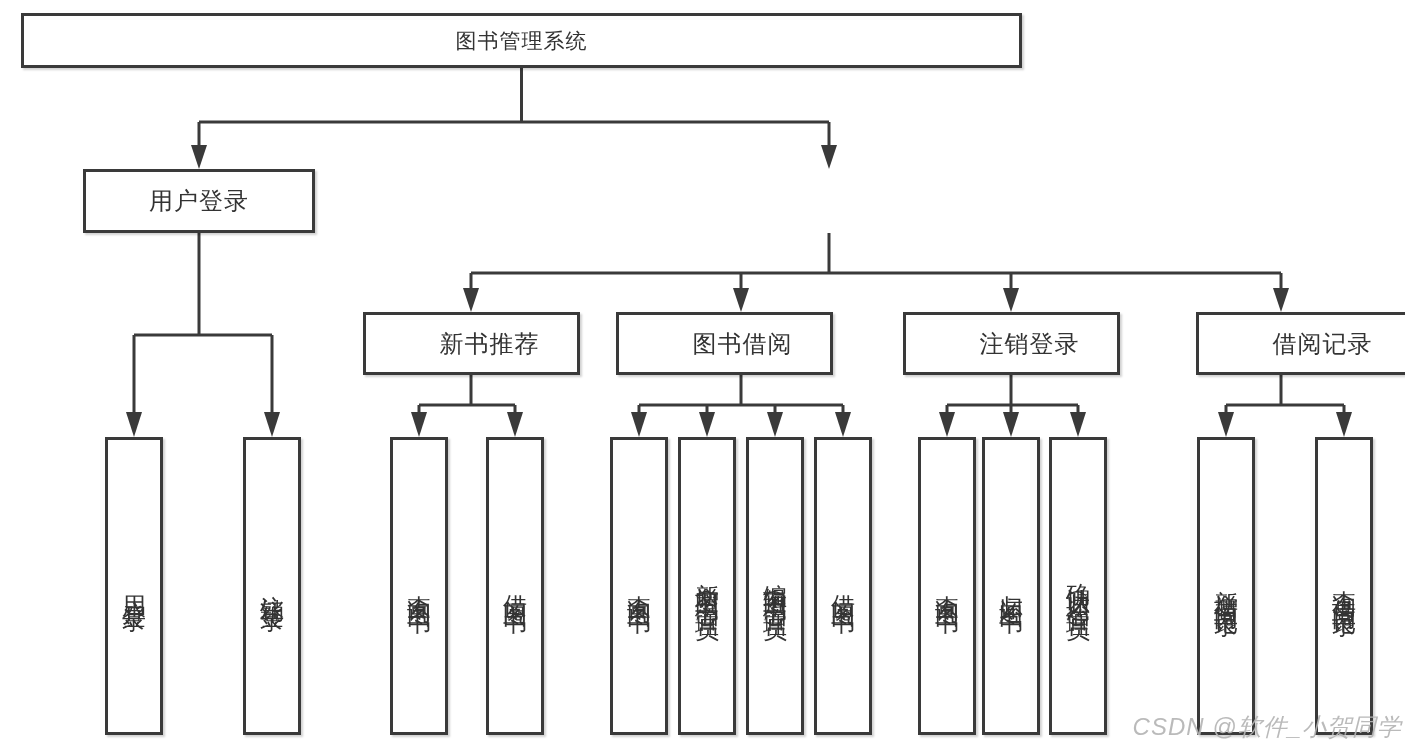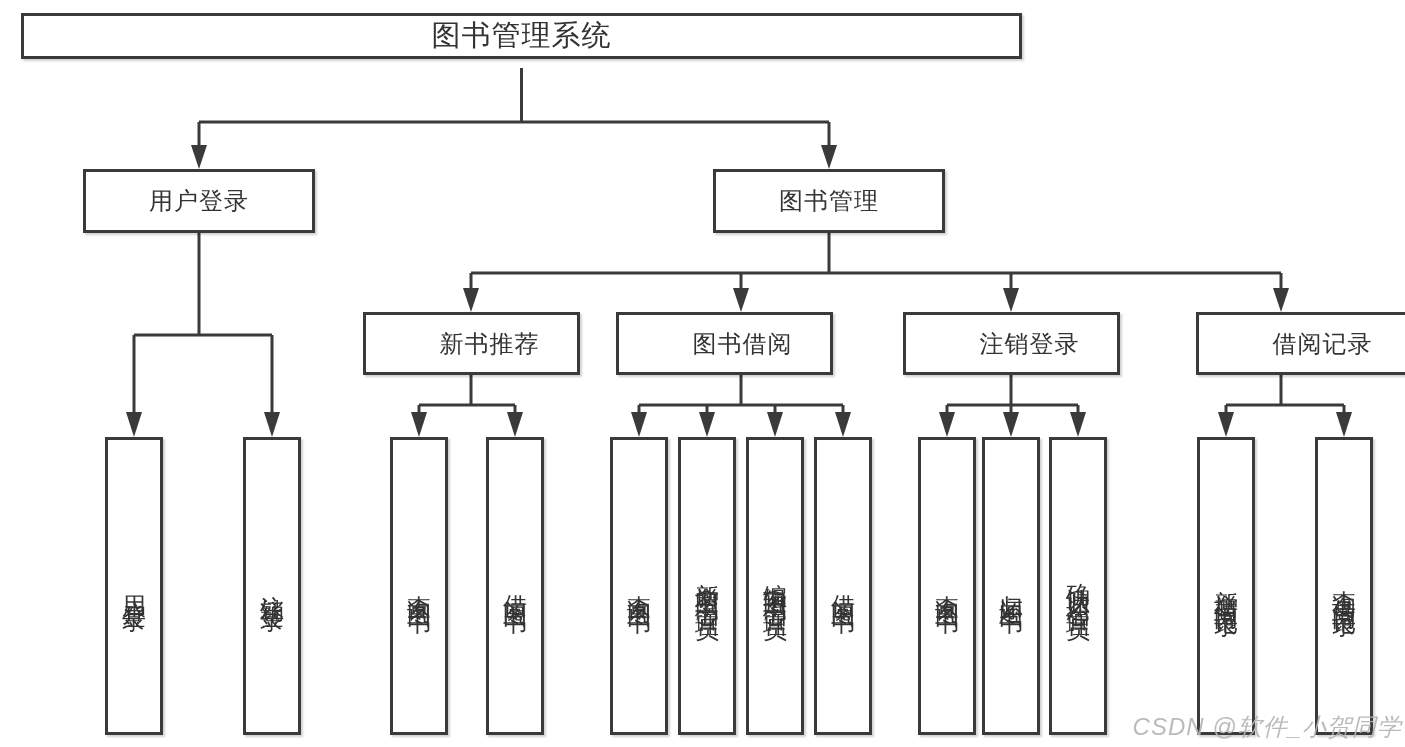--- a/index.html
+++ b/index.html
@@ -31,22 +31,22 @@
     color:#333333;
     z-index:2;
     box-shadow:2px 2px 2px rgba(0,0,0,0.18);
   }
   .h-node{
     font-size:24px;
     letter-spacing:1px;
     white-space:nowrap;
   }
   .root{
-    left:21px;top:13px;width:1001px;height:46px;
-    font-size:29px;
+    left:21px;top:13px;width:1001px;height:55px;
+    font-size:21px;
   }
   .lvl2{top:169px;width:232px;height:64px;}
   .lvl3{top:312px;width:217px;height:63px;padding-left:36px;}
   .leaf{
     top:437px;width:58px;height:298px;
     font-size:24px;
   }
   .leaf .vtext{
     writing-mode:vertical-rl;
     text-orientation:mixed;
@@ -107,23 +107,20 @@
     <polygon points="1336,412 1352,412 1344,437"></polygon>
   </svg>
 
   <div class="node h-node root">
     <span>图书管理系统</span>
   </div>
 
   <div class="node h-node lvl2" style="left:83px">
     <span>用户登录</span>
   </div>
-  <div class="node h-node lvl2" style="left:713px">
-    <span>图书管理</span>
-  </div>
 
   <div class="node h-node lvl3" style="left:363px">
     <span>新书推荐</span>
   </div>
   <div class="node h-node lvl3" style="left:616px">
     <span>图书借阅</span>
   </div>
   <div class="node h-node lvl3" style="left:903px">
     <span>注销登录</span>
   </div>

